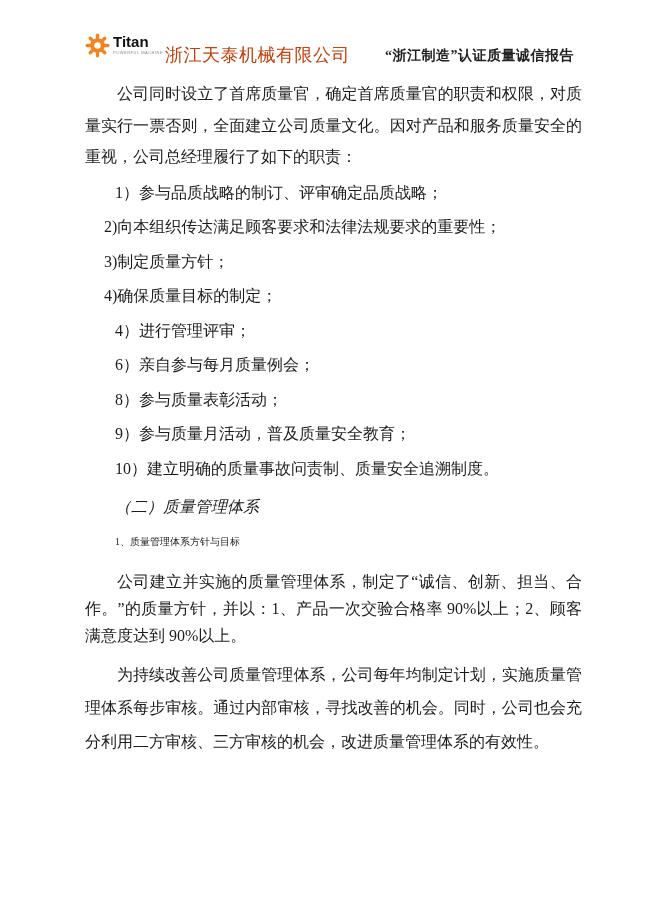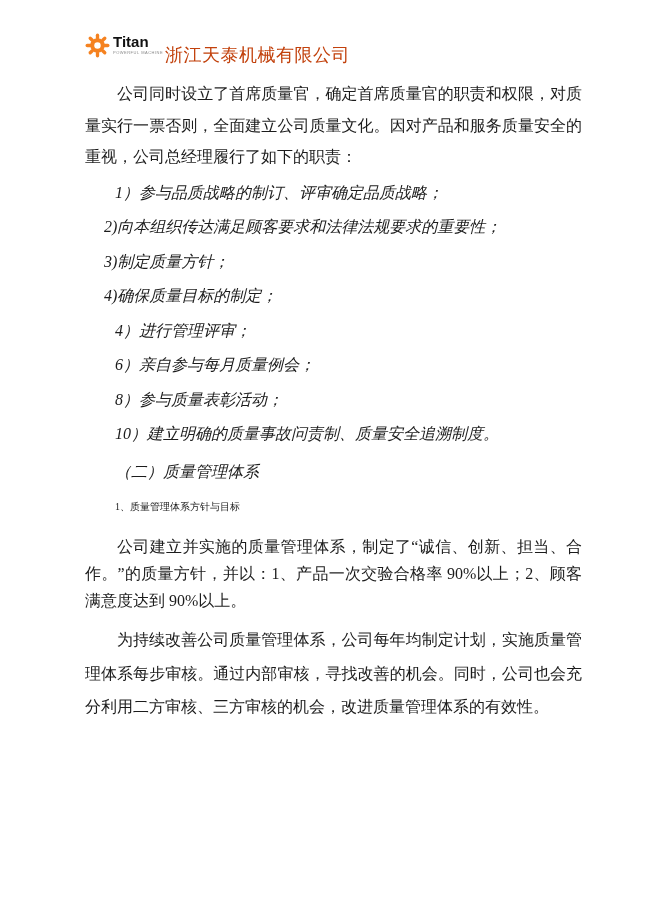--- a/index.html
+++ b/index.html
@@ -50,21 +50,20 @@
     text-align: justify;
     line-height: 31.5px;
   }
   .para-lead { margin-top: 6px; }
   .duty-list { margin-top: 9px; }
   .list-item {
     line-height: 22px;
     margin-bottom: 12.5px;
     padding-left: 30px;
     text-align: justify;
-    font-style: italic;
   }
   .list-item.halfwidth { padding-left: 19px; }
   .heading2 {
     margin-top: 16px; padding-left: 30px;
     font-size: 16px; font-weight: normal; line-height: 22px; font-style: italic;
   }
   .heading3 {
     margin-top: 13px; padding-left: 30px;
     font-size: 10px; font-weight: normal; line-height: 22px;
   }
@@ -98,33 +97,35 @@
           <rect x="10.4" y="17.5" width="3.2" height="6" rx="1.6" transform="rotate(135 12 12)"></rect>
         </g>
         <circle cx="12" cy="12" r="3.1" fill="#ffffff"></circle>
       </svg>
       <div class="logo-textcol">
         <span class="logo-brand">Titan</span>
         <span class="logo-tagline">POWERFUL MACHINE</span>
       </div>
     </div>
     <div class="company-name">浙江天泰机械有限公司</div>
+    <div class="report-title">“浙江制造”认证质量诚信报告</div>
   </div>
 
   <div class="content">
     <p class="para para-lead">公司同时设立了首席质量官，确定首席质量官的职责和权限，对质量实行一票否则，全面建立公司质量文化。因对产品和服务质量安全的重视，公司总经理履行了如下的职责：</p>
 
     <div class="duty-list">
       <div class="list-item">1）参与品质战略的制订、评审确定品质战略；</div>
       <div class="list-item halfwidth">2)向本组织传达满足顾客要求和法律法规要求的重要性；</div>
       <div class="list-item halfwidth">3)制定质量方针；</div>
       <div class="list-item halfwidth">4)确保质量目标的制定；</div>
       <div class="list-item">4）进行管理评审；</div>
       <div class="list-item">6）亲自参与每月质量例会；</div>
       <div class="list-item">8）参与质量表彰活动；</div>
+      <div class="list-item">9）参与质量月活动，普及质量安全教育；</div>
       <div class="list-item">10）建立明确的质量事故问责制、质量安全追溯制度。</div>
     </div>
 
     <div class="heading2">（二）质量管理体系</div>
     <div class="heading3">1、质量管理体系方针与目标</div>
 
     <p class="para para-policy">公司建立并实施的质量管理体系，制定了“诚信、创新、担当、合作。”的质量方针，并以：1、产品一次交验合格率 90%以上；2、顾客满意度达到 90%以上。</p>
     <p class="para para-improve">为持续改善公司质量管理体系，公司每年均制定计划，实施质量管理体系每步审核。通过内部审核，寻找改善的机会。同时，公司也会充分利用二方审核、三方审核的机会，改进质量管理体系的有效性。</p>
   </div>
 

